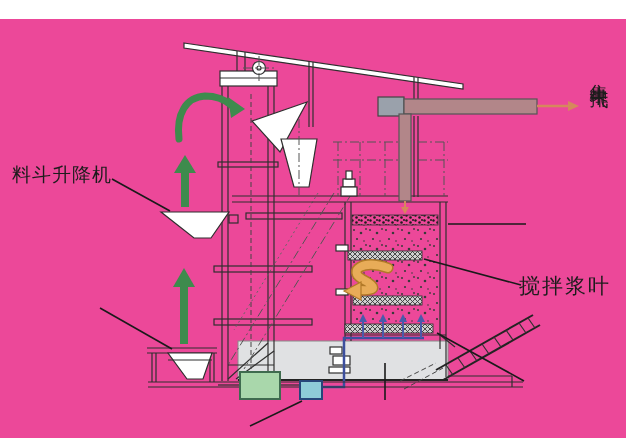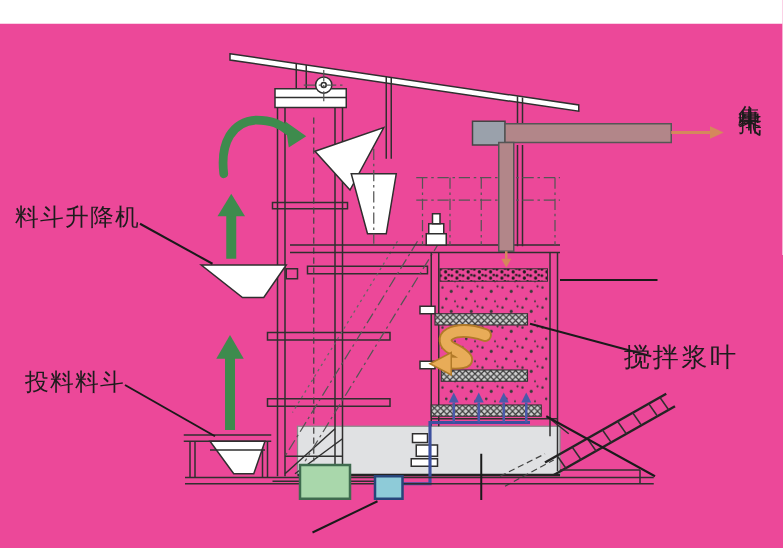--- a/index.html
+++ b/index.html
@@ -5,21 +5,21 @@
   html,body{margin:0;padding:0;background:#fff;}
   #stage{position:relative;width:626px;height:438px;background:#ec4899;overflow:hidden;
          font-family:"Liberation Serif","DejaVu Serif",serif;margin-top:19px;}
   #art{position:absolute;left:0;top:0;}
   .lbl{position:absolute;color:#1c1c1c;white-space:nowrap;line-height:1.1;}
   .lbl-hopper-lift{left:12px;top:146px;font-size:19px;letter-spacing:1px;}
   .lbl-feed-hopper{left:20px;top:278px;font-size:19px;letter-spacing:1px;}
   .lbl-blower-note{left:32px;top:398px;font-size:19px;letter-spacing:0.5px;}
   .lbl-exhaust{left:588px;top:50px;font-size:19px;letter-spacing:2px;writing-mode:vertical-rl;text-orientation:upright;}
   .lbl-fermenter{left:530px;top:193px;font-size:21px;letter-spacing:4px;}
-  .lbl-paddle{left:499px;top:256px;font-size:21px;letter-spacing:2px;}
+  .lbl-paddle{left:519px;top:256px;font-size:21px;letter-spacing:2px;}
   .lbl-outlet{left:527px;top:351px;font-size:20px;letter-spacing:2px;}
   .lbl-machine-room{left:356px;top:380px;font-size:20px;letter-spacing:2px;}
   .ln{stroke:#2f2f2f;stroke-width:1.2;fill:none;}
   .lnw{stroke:#2f2f2f;stroke-width:1.2;fill:#ffffff;}
   .ln2{stroke:#232323;stroke-width:2;fill:none;}
   .leader{stroke:#1a1a1a;stroke-width:1.6;fill:none;}
   .dashdot{stroke:#555;stroke-width:1;fill:none;stroke-dasharray:9 3 2 3;}
   .dot{stroke:#666;stroke-width:1;fill:none;stroke-dasharray:2 3;}
   .dash{stroke:#444;stroke-width:1;fill:none;stroke-dasharray:5 3;}
 </style>
@@ -235,16 +235,15 @@
     <line class="leader" x1="100" y1="289" x2="172" y2="330"></line>
     <line class="leader" x1="250" y1="407" x2="302" y2="382"></line>
     <line class="leader" x1="448" y1="205" x2="526" y2="205"></line>
     <line class="leader" x1="424" y1="240" x2="521" y2="266"></line>
     <line class="leader" x1="437" y1="314" x2="524" y2="362"></line>
     <line class="leader" x1="385" y1="344" x2="385" y2="381"></line>
   </g>
 </svg>
 
   <div class="lbl lbl-hopper-lift">料斗升降机</div>
-  <div class="lbl lbl-feed-hopper">投料料斗</div>
   <div class="lbl lbl-exhaust">集中排气</div>
   <div class="lbl lbl-paddle">搅拌浆叶</div>
 </div>
 
 </body></html>

